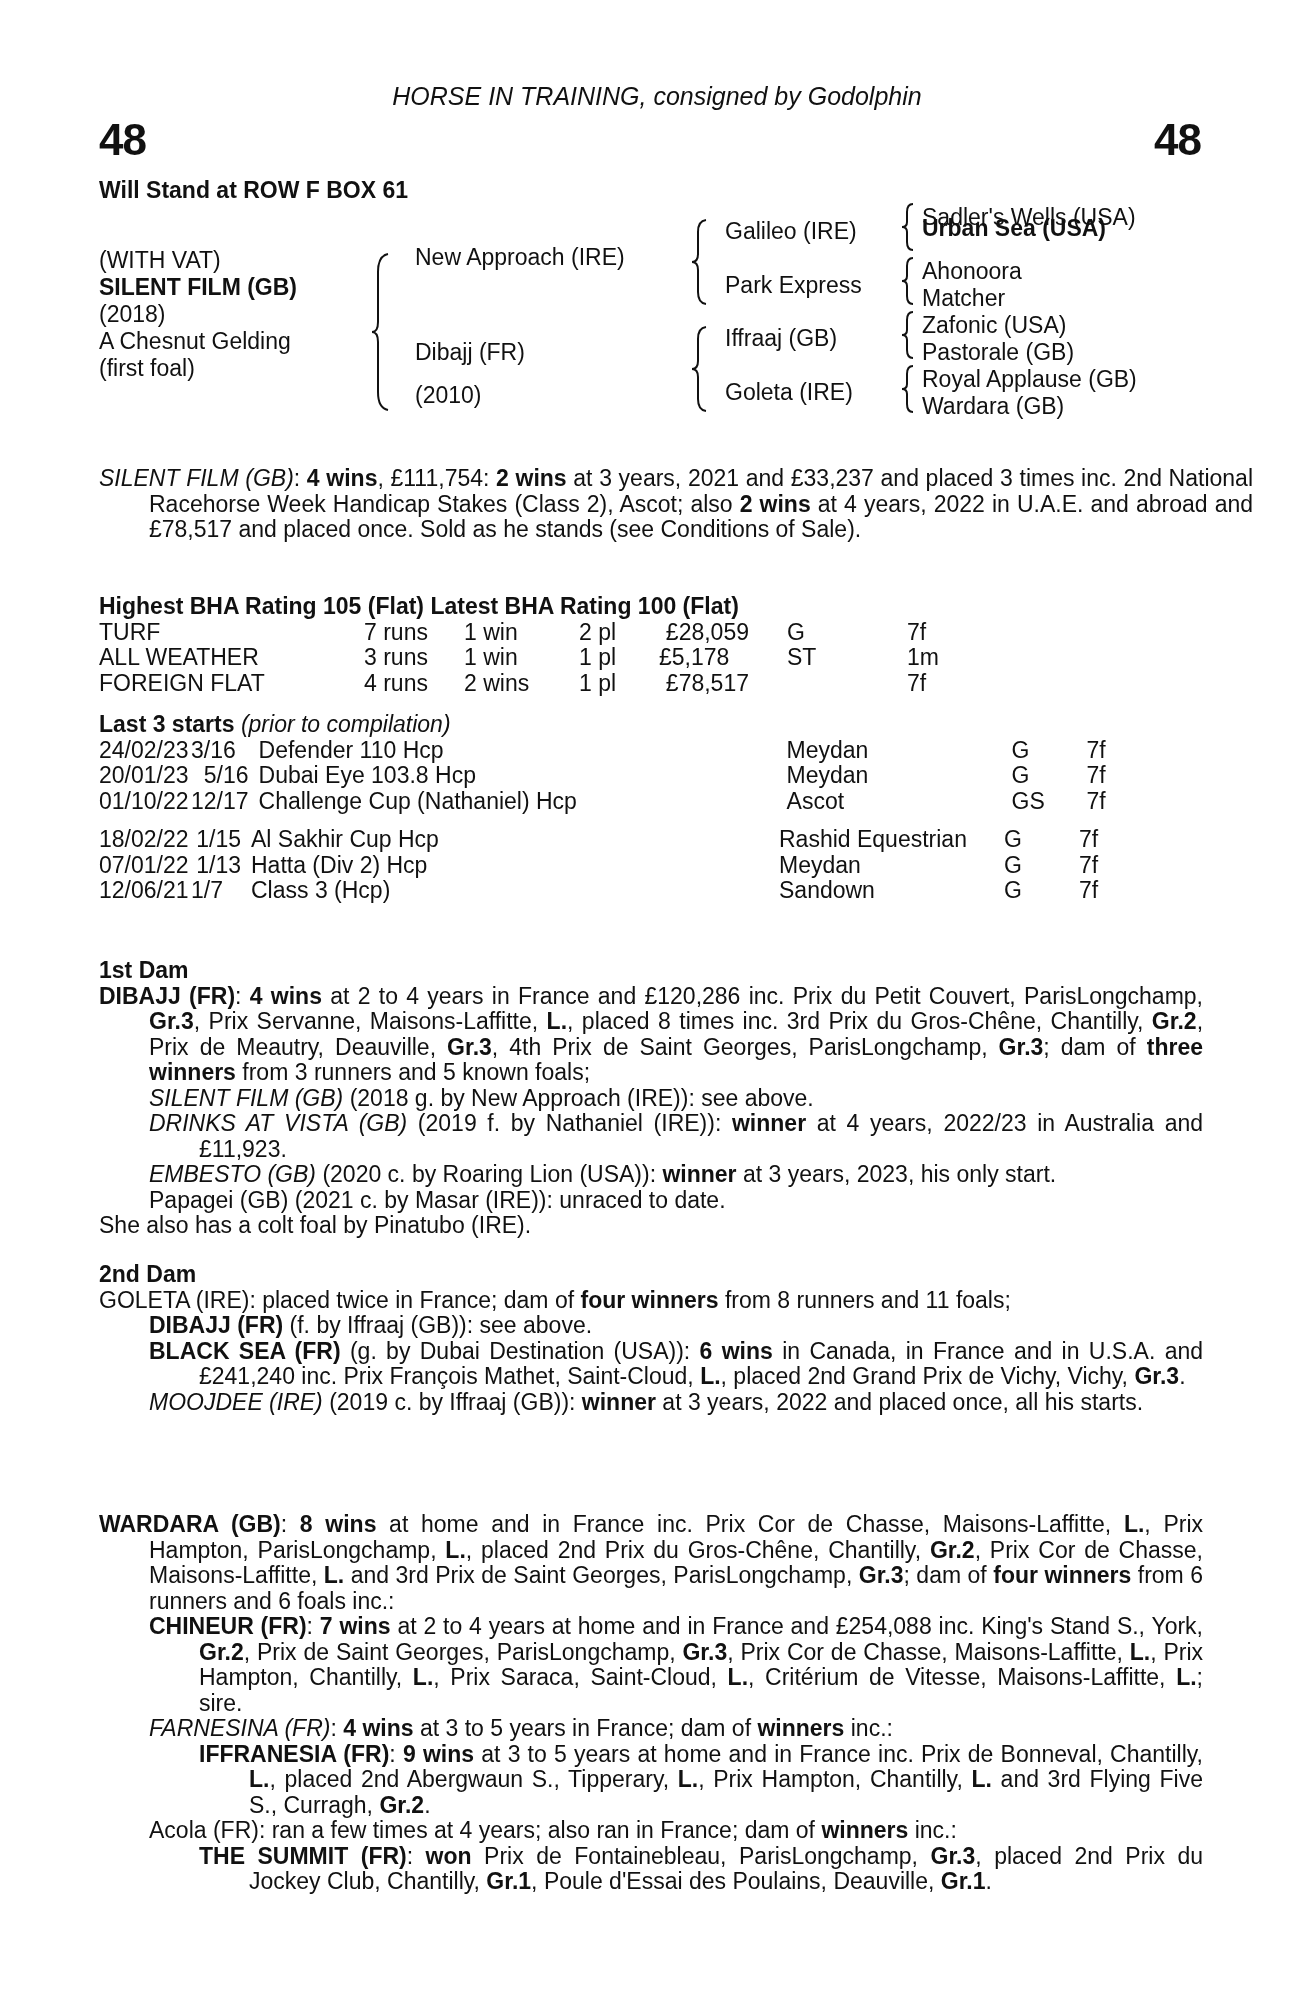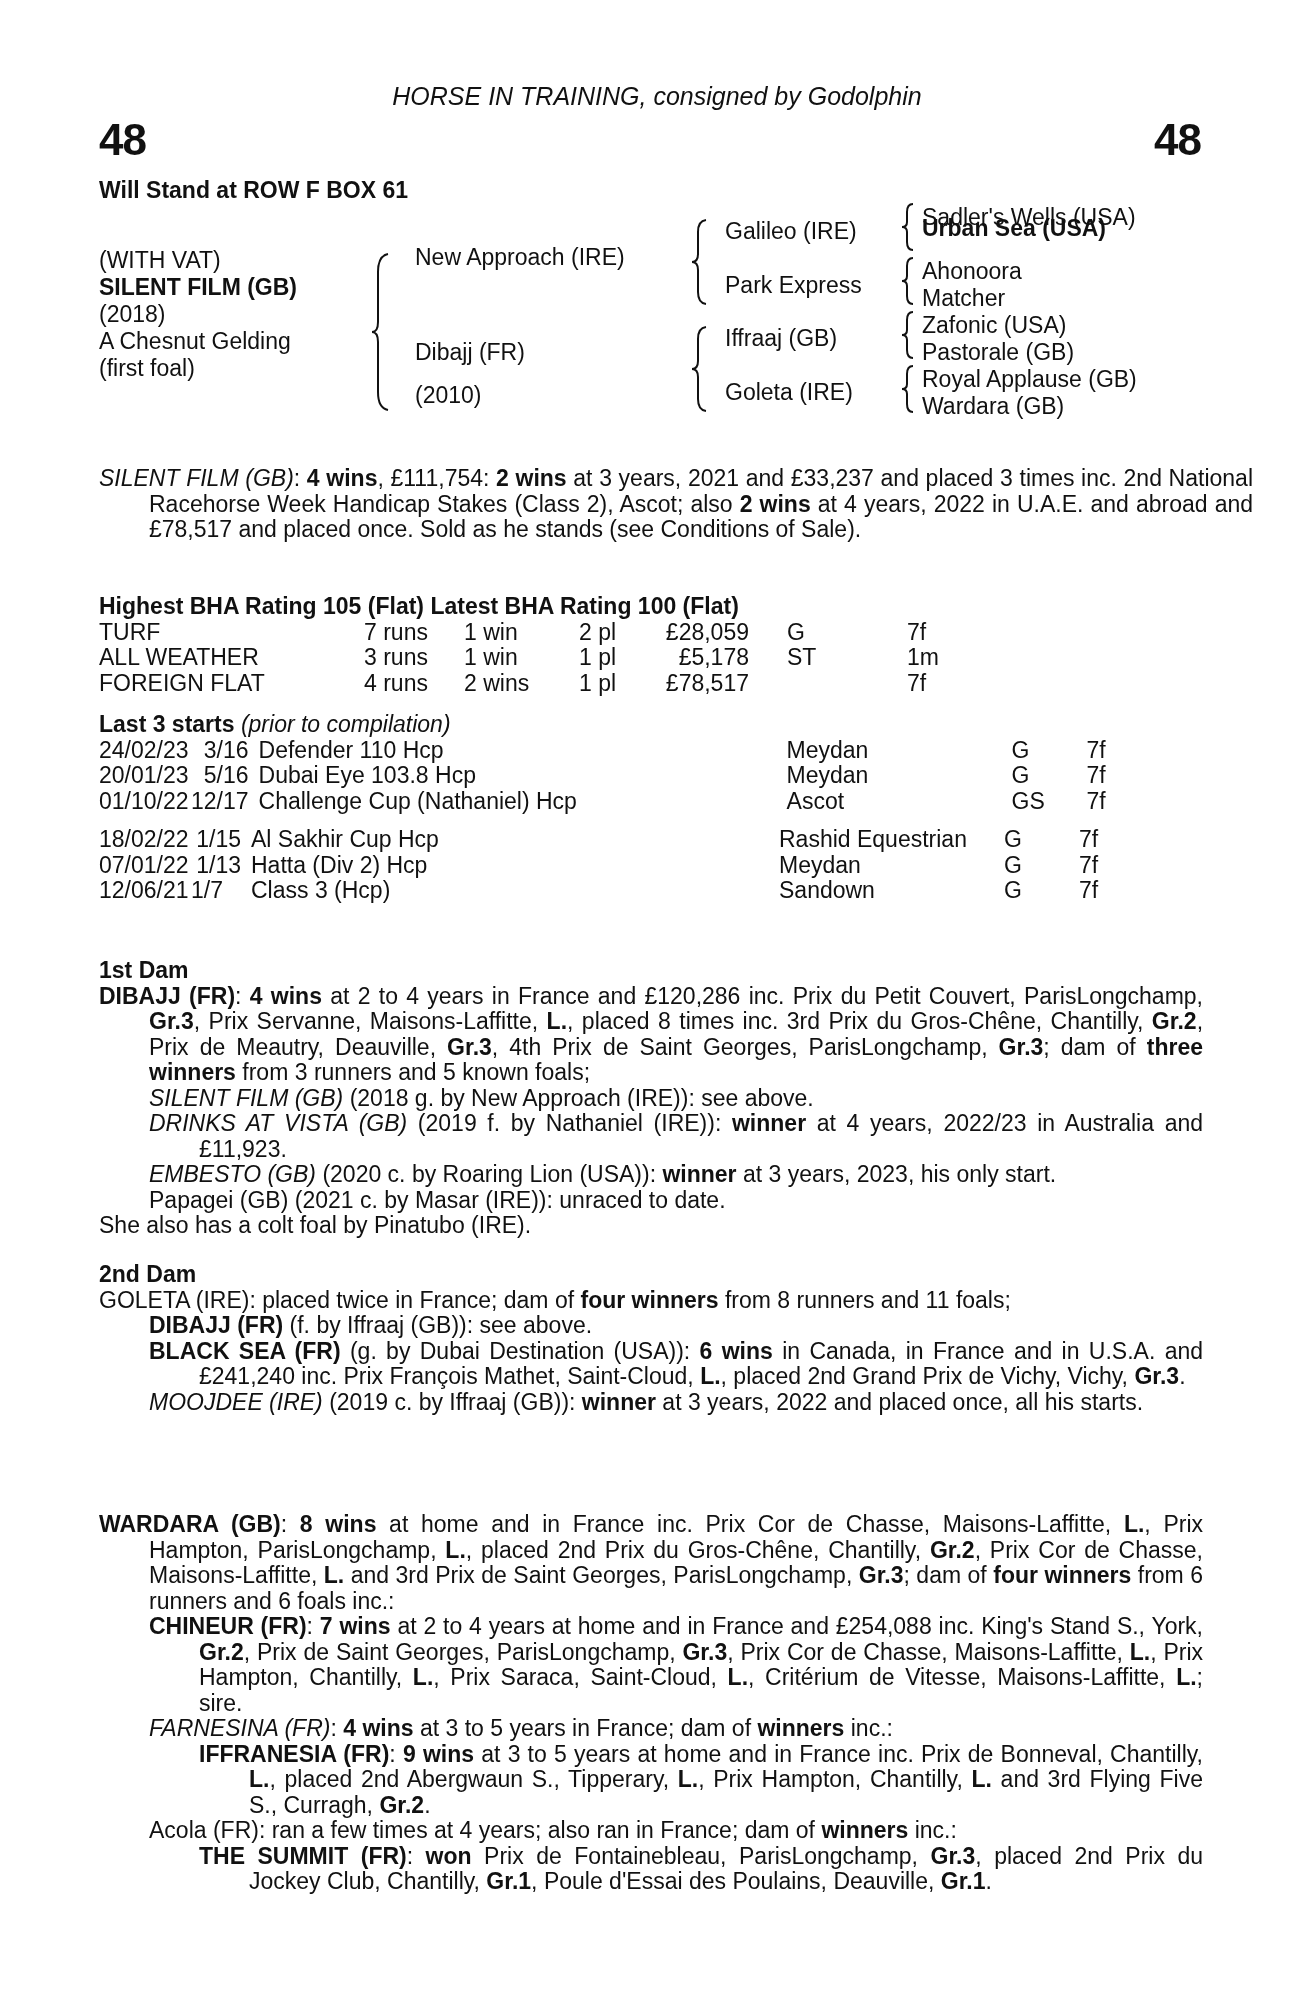--- a/index.html
+++ b/index.html
@@ -101,21 +101,21 @@
         <td style="width:80px" data-name="placed">2 pl</td>
         <td style="width:90px;text-align:right" data-name="prize">£28,059</td>
         <td style="width:120px;padding-left:38px" data-name="going">G</td>
         <td data-name="distance">7f</td>
       </tr>
       <tr data-name="table-row">
         <td data-name="surface">ALL WEATHER</td>
         <td data-name="runs">3 runs</td>
         <td data-name="wins">1 win</td>
         <td data-name="placed">1 pl</td>
-        <td style="text-align:right" data-name="prize">£5,178</td>
+        <td style="" data-name="prize">£5,178</td>
         <td style="padding-left:38px" data-name="going">ST</td>
         <td data-name="distance">1m</td>
       </tr>
       <tr data-name="table-row">
         <td data-name="surface">FOREIGN FLAT</td>
         <td data-name="runs">4 runs</td>
         <td data-name="wins">2 wins</td>
         <td data-name="placed">1 pl</td>
         <td style="text-align:right" data-name="prize">£78,517</td>
         <td style="padding-left:38px" data-name="going"></td>
@@ -124,21 +124,21 @@
     </tbody>
   </table>
 </div>
 
 <div class="abs" style="left:99px;top:712px;" data-name="last-starts-section">
   <div><span class="sec" data-name="last-starts-heading">Last 3 starts</span> <span class="it" data-name="last-starts-subheading">(prior to compilation)</span></div>
   <table class="tbl" data-name="last-starts-table">
     <tbody>
       <tr data-name="table-row">
         <td style="width:92px" data-name="date">24/02/23</td>
-        <td style="width:50px;text-align:right;padding-right:10px" data-name="position">3/16</td>
+        <td style="width:50px;padding-right:10px" data-name="position">3/16</td>
         <td style="width:528px" data-name="race">Defender 110 Hcp</td>
         <td style="width:225px" data-name="course">Meydan</td>
         <td style="width:75px" data-name="going">G</td>
         <td data-name="distance">7f</td>
       </tr>
       <tr data-name="table-row">
         <td data-name="date">20/01/23</td>
         <td style="text-align:right;padding-right:10px" data-name="position">5/16</td>
         <td data-name="race">Dubai Eye 103.8 Hcp</td>
         <td data-name="course">Meydan</td>

